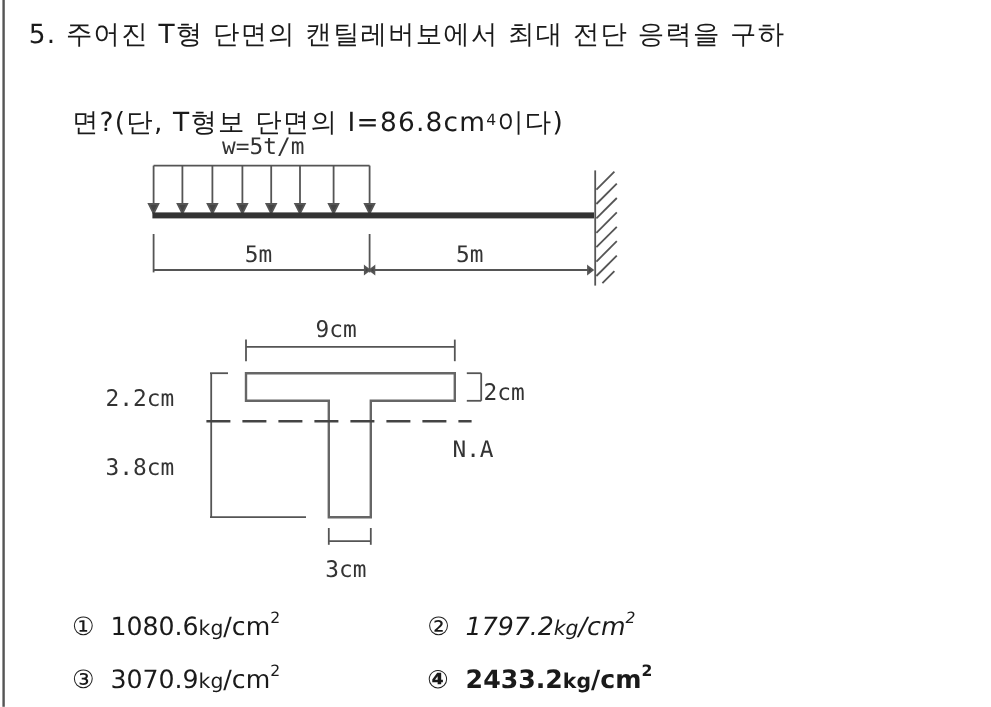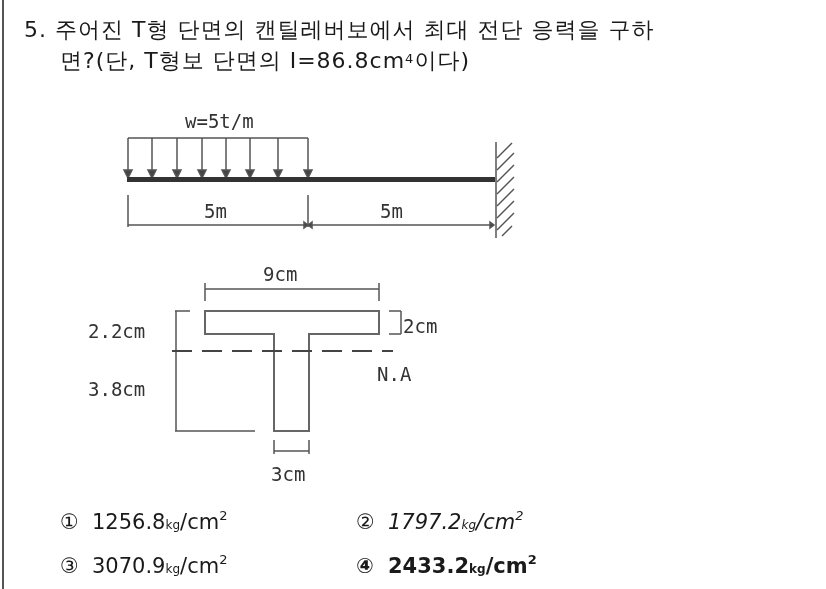--- a/index.html
+++ b/index.html
@@ -2,27 +2,27 @@
 <html><head>
   <meta charset="utf-8">
   <style>
     html, body { margin: 0; padding: 0; background: #ffffff; }
     body { width: 826px; height: 589px; position: relative; overflow: hidden;
            font-family: "DejaVu Sans", "Liberation Sans", sans-serif; color: #222; }
     .frame { position: absolute; left: 0; top: 0; width: 826px; height: 589px; }
     .left-border { position: absolute; left: 2px; top: 0; width: 2px; height: 589px; background: #555; }
     .question { position: absolute; left: 24px; top: 14px; font-size: 22px; line-height: 31px;
                 letter-spacing: 1px; white-space: nowrap; color: #1a1a1a; }
-    .question .line2 { padding-left: 36px; }
+    .question .line2 { padding-left: 36px; margin-top: 42px; }
     sup { font-size: 13px; vertical-align: top; position: relative; top: -2px; }
     .diagram { position: absolute; left: 0; top: 0; }
     .choices { position: absolute; left: 60px; top: 510px; font-size: 21px; color: #1a1a1a; }
     .choice { position: absolute; white-space: nowrap; }
     .choice .num { display: inline-block; width: 32px; }
-    .choice .unit-kg { font-size: 12px; text-align: right; }
+    .choice .unit-kg { font-size: 17px; text-align: right; }
   </style>
 </head>
 <body>
 
 <div class="frame">
   <div class="left-border"></div>
 
   <div class="question">
     <div>
       <span>5.</span>
@@ -116,21 +116,21 @@
         <line x1="274" y1="440" x2="274" y2="454"></line>
         <line x1="309" y1="440" x2="309" y2="454"></line>
         <line x1="274" y1="451" x2="309" y2="451"></line>
       </g>
       <text x="271" y="481" font-size="19">3cm</text>
     </g>
   </svg>
 
   <div class="choices">
     <div class="choice" style="left:0; top:0;">
-      <span class="num">①</span><span>1256.8</span><span class="unit-kg">kg</span><span>/cm</span><sup>2</sup>
+      <span class="num">①</span><span>1080.6</span><span class="unit-kg">kg</span><span>/cm</span><sup>2</sup>
     </div>
     <div class="choice" style="left:296px; top:0;font-style:italic;">
       <span class="num">②</span><span>1797.2</span><span class="unit-kg">kg</span><span>/cm</span><sup>2</sup>
     </div>
     <div class="choice" style="left:0; top:44px;">
       <span class="num">③</span><span>3070.9</span><span class="unit-kg">kg</span><span>/cm</span><sup>2</sup>
     </div>
     <div class="choice" style="left:296px; top:44px;font-weight:bold;">
       <span class="num">④</span><span>2433.2</span><span class="unit-kg">kg</span><span>/cm</span><sup>2</sup>
     </div>

